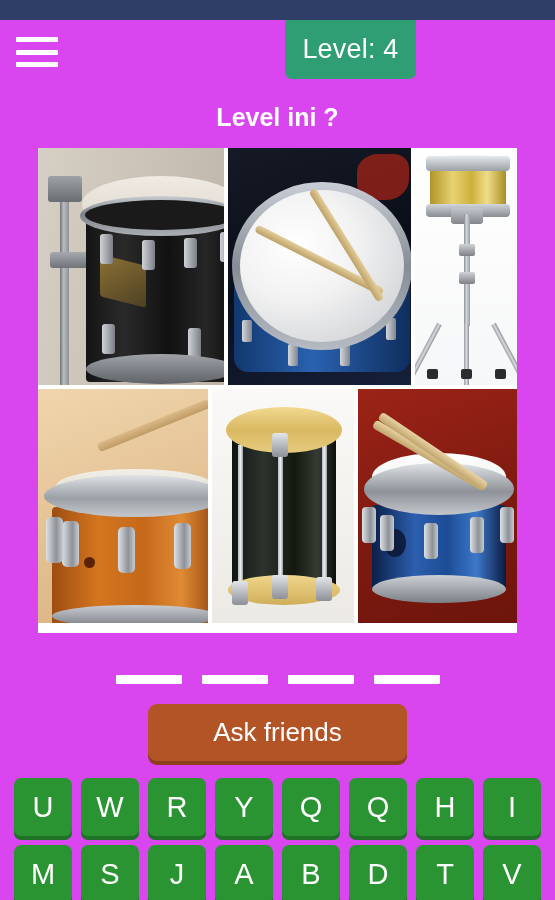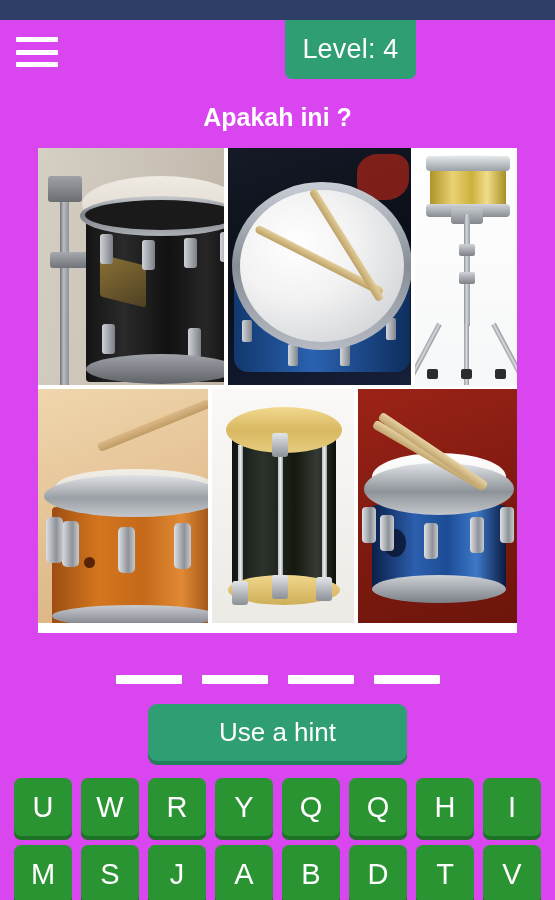--- a/index.html
+++ b/index.html
@@ -291,21 +291,21 @@
       <span class="bar"></span>
       <span class="bar"></span>
     </div>
 
     <div class="badge badge-level">
       <span>Level: 4</span>
     </div>
 
   </div>
 
-  <div class="question">Apakah ini ?</div>
+  <div class="question">Level ini ?</div>
 
   <div class="collage">
     <div class="collage-row top">
 
       <div class="cell c1">
         <div class="wall"></div>
         <div class="stand-pole"></div>
         <div class="stand-clamp"></div>
         <div class="stand-arm"></div>
         <div class="drum-shell"></div>
@@ -405,21 +405,21 @@
   </div>
 
   <div class="blanks">
     <div class="blank"></div>
     <div class="blank"></div>
     <div class="blank"></div>
     <div class="blank"></div>
   </div>
 
   <div class="actions">
-    <button class="action-btn btn-hint">Use a hint</button>
+    <button class="action-btn btn-ask">Ask friends</button>
   </div>
 
   <div class="keyboard">
     <div class="key-row">
       <button class="key">U</button>
       <button class="key">W</button>
       <button class="key">R</button>
       <button class="key">Y</button>
       <button class="key">Q</button>
       <button class="key">Q</button>

